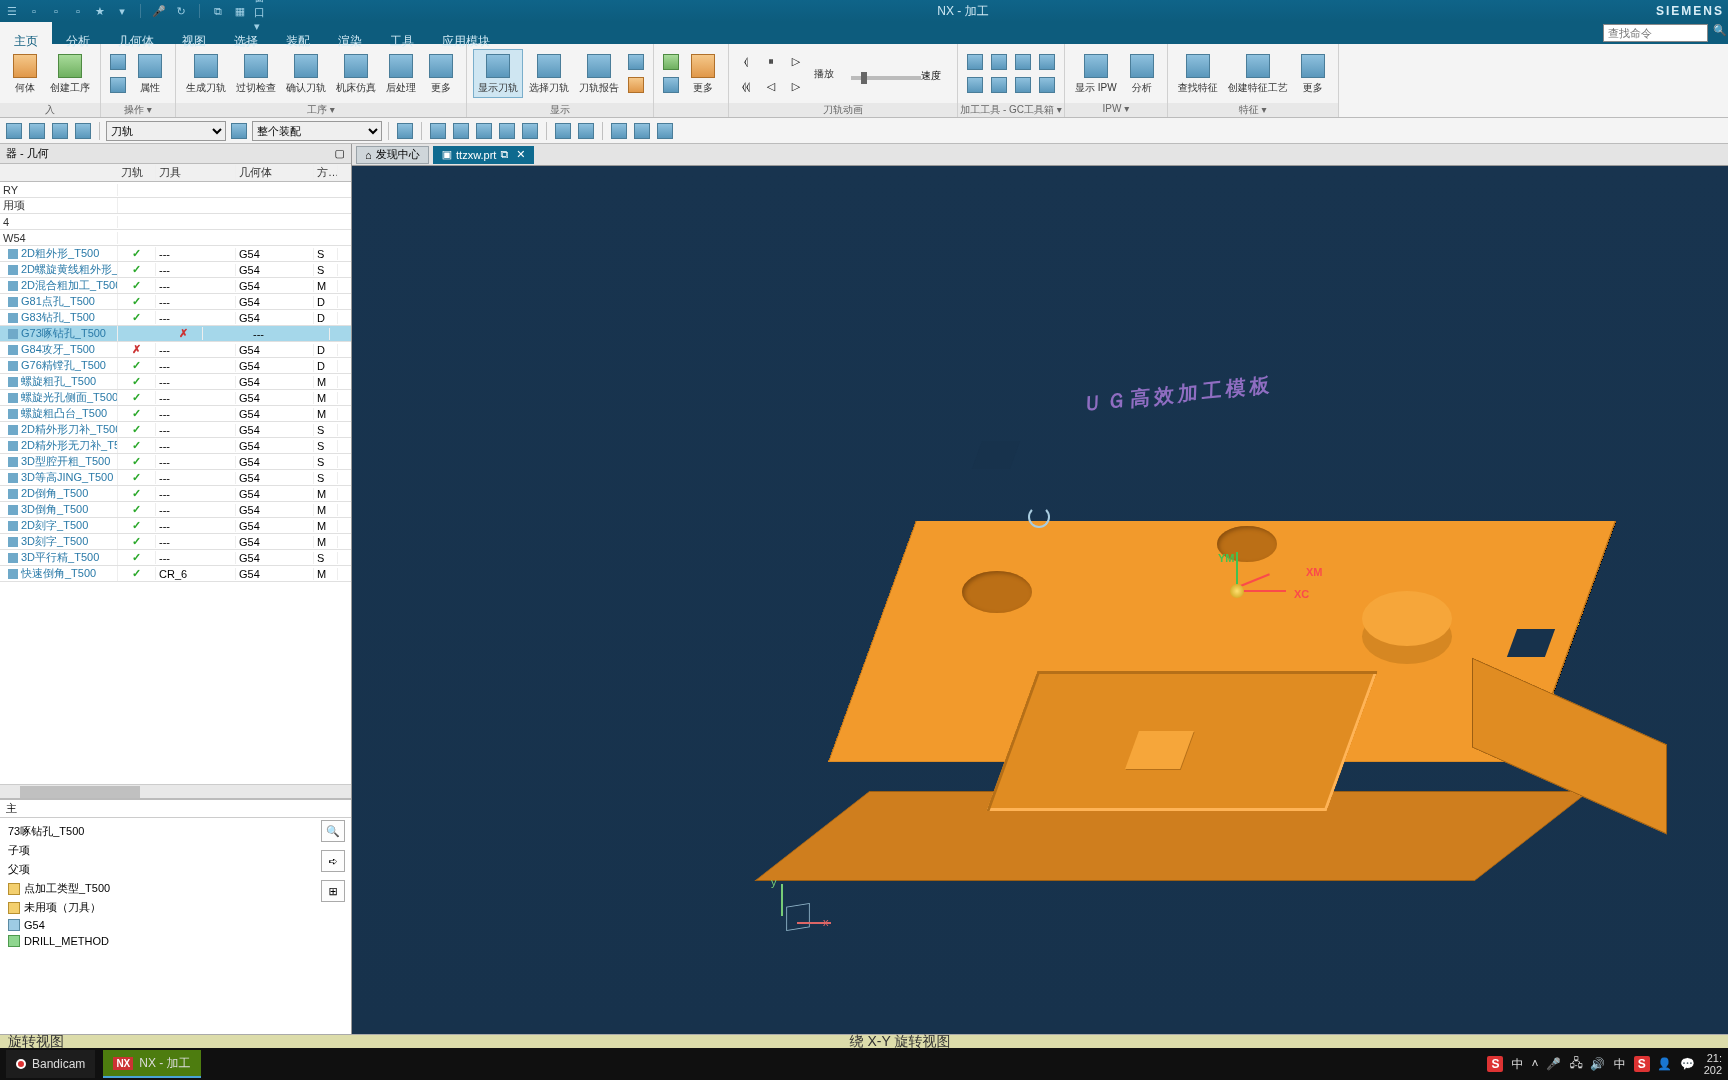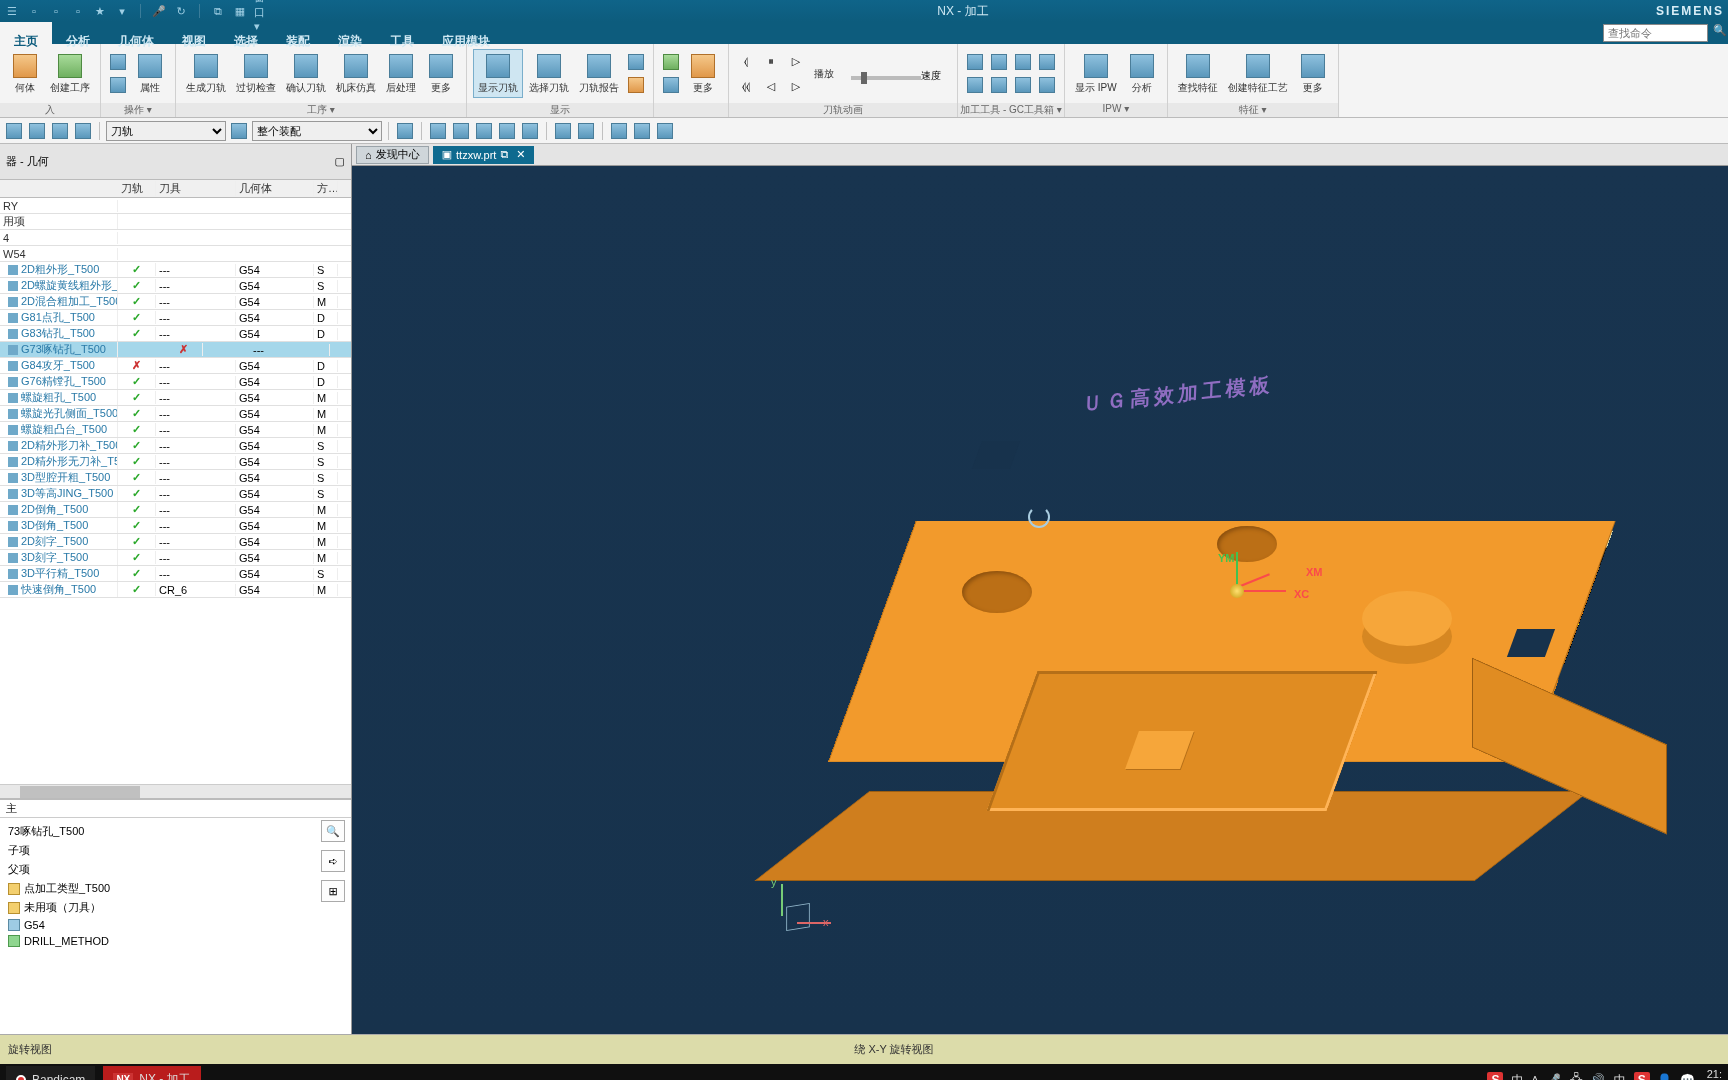--- a/index.html
+++ b/index.html
@@ -8,21 +8,21 @@
 
 .titlebar { height: 22px; background: linear-gradient(#0f6489, #0d5c7d); color: #cfe8f3; display: flex; align-items: center; padding: 0 4px; }
 .titlebar .qat { display: flex; gap: 6px; align-items: center; }
 .titlebar .qat-sep { width: 1px; height: 14px; background: #3a7c99; margin: 0 4px; }
 .titlebar .title { flex: 1; text-align: center; font-size: 12px; }
 .titlebar .siemens { font-weight: bold; letter-spacing: 2px; color: #d8eef7; font-size: 12px; }
 .qat-icon { width: 16px; height: 16px; display: inline-flex; align-items: center; justify-content: center; color: #9fcfe4; font-size: 11px; }
 
 
 .menubar { height: 22px; background: #0d5c7d; display: flex; align-items: stretch; }
-.menubar .tab { padding: 19px 14px; color: #cfe8f3; font-size: 12px; display: flex; align-items: center; cursor: pointer; font-weight: bold; }
+.menubar .tab { padding: 19px 14px; color: #cfe8f3; font-size: 12px; display: flex; align-items: center; cursor: pointer; }
 .menubar .tab.active { background: #f4f4f4; color: #0d5c7d; }
 .menubar .spacer { flex: 1; }
 .menubar .search { width: 105px; margin: 2px 4px; }
 .menubar .search input { width: 100%; height: 18px; border: 1px solid #888; padding: 0 4px; font-size: 11px; }
 
 
 .ribbon { height: 74px; background: #f4f4f4; border-bottom: 1px solid #bbb; display: flex; }
 .ribbon-group { border-right: 1px solid #d0d0d0; display: flex; flex-direction: column; align-items: stretch; }
 .ribbon-group .icons { flex: 1; display: flex; align-items: center; padding: 2px 6px; gap: 2px; }
 .ribbon-group .label { height: 14px; text-align: center; font-size: 10px; color: #666; background: #e8e8e8; }
@@ -39,21 +39,21 @@
 
 
 .selbar { height: 26px; background: #f4f4f4; border-bottom: 1px solid #bbb; display: flex; align-items: center; padding: 0 4px; gap: 3px; }
 .selbar select { height: 20px; font-size: 11px; border: 1px solid #999; }
 .selbar .sep { width: 1px; height: 18px; background: #c0c0c0; margin: 0 3px; }
 .sicon { width: 20px; height: 20px; display: flex; align-items: center; justify-content: center; cursor: pointer; }
 
 
 .main { display: flex; height: calc(1080px - 22px - 22px - 74px - 26px - 14px - 32px); }
 .left { width: 352px; background: #fff; border-right: 1px solid #999; display: flex; flex-direction: column; }
-.left-header { height: 36px; background: #e4e4e4; border-bottom: 1px solid #bbb; display: flex; align-items: center; padding: 0 6px; font-size: 11px; }
+.left-header { height: 20px; background: #e4e4e4; border-bottom: 1px solid #bbb; display: flex; align-items: center; padding: 0 6px; font-size: 11px; }
 .left-header .pin { margin-left: auto; }
 
 
 .grid { flex: 1 1 55%; overflow: hidden; display: flex; flex-direction: column; }
 .grid .head, .grid .row { display: grid; grid-template-columns: 118px 38px 80px 78px 24px; border-bottom: 1px solid #e0e0e0; height: 16px; align-items: center; font-size: 11px; }
 .grid .head { background: #f0f0f0; border-bottom: 1px solid #bbb; color: #333; height: 18px; }
 .grid .head div, .grid .row div { padding: 0 3px; white-space: nowrap; overflow: hidden; text-overflow: ellipsis; border-right: 1px solid #eee; }
 .grid .row .name { color: #2a7aa8; display: flex; align-items: center; gap: 3px; }
 .grid .row .name .opicon { display:inline-block; width:10px; height:10px; background:#6fa9c9; flex-shrink:0; }
 .grid .row.plain .name { color: #333; }
@@ -113,28 +113,28 @@
 .mini-axis .ma { position: absolute; font-size: 11px; }
 .mini-axis .cube { position: absolute; left: 18px; top: 30px; width: 26px; height: 26px; border: 1px solid #8fb4c8; transform: rotateX(20deg) rotateY(-25deg); }
 .mini-axis .mxl { color: #d66; left: 56px; top: 42px; } 
 .mini-axis .myl { color: #7c7; left: 4px; top: 2px; }
 .mini-axis .ax-x { position:absolute; width:34px; height:1.5px; background:#d66; left:30px; top:48px; }
 .mini-axis .ax-y { position:absolute; width:1.5px; height:32px; background:#7c7; left:14px; top:10px; }
 
 .rotate-cursor { position: absolute; left: 676px; top: 340px; width: 22px; height: 22px; border: 2px solid #aacde0; border-radius: 50%; border-top-color: transparent; }
 
 
-.statusbar { height: 30px; background: #dcdcaa; border-top: 1px solid #aaa; display: flex; align-items: center; font-size: 11px; color: #333; }
+.statusbar { height: 14px; background: #dcdcaa; border-top: 1px solid #aaa; display: flex; align-items: center; font-size: 14px; color: #333; }
 .statusbar .left-s { padding: 0 8px; }
 .statusbar .center-s { flex: 1; text-align: center; }
 
 
 .taskbar { height: 32px; background: #101010; display: flex; align-items: center; padding: 0 6px; gap: 8px; color: #ddd; font-size: 12px; }
 .tbtn { height: 28px; padding: 0 10px; display: flex; align-items: center; gap: 6px; }
-.tbtn.active { background: #b91c1c; border-bottom: 2px solid #4aa3d8; }
+.tbtn.active { background: #4d7c0f; border-bottom: 2px solid #4aa3d8; }
 .tbtn.rec { background: #1d1d1d; }
 .rec-dot { width: 10px; height: 10px; border-radius: 50%; background: #d33; border: 2px solid #fff; }
 .taskbar .tray { margin-left: auto; display: flex; align-items: center; gap: 8px; }
 .tray-badge { background: #d33; color:#fff; padding: 1px 4px; border-radius: 2px; font-weight: bold; }
 .clock { text-align: right; font-size: 11px; line-height: 1.1; }
 .ph-icon { width: 24px; height: 24px; background: linear-gradient(#8fc1de,#5a97bb); border: 1px solid #4a7d99; }
 .ph-icon.sm { width: 16px; height: 16px; }
 .ph-icon.green { background: linear-gradient(#a8db9a,#6fb060); border-color:#4e8a42;}
 .ph-icon.orange { background: linear-gradient(#f5c88a,#e0984a); border-color:#b0702a;}
 .tree-icon { width:12px; height:12px; display:inline-block; flex-shrink:0; }

